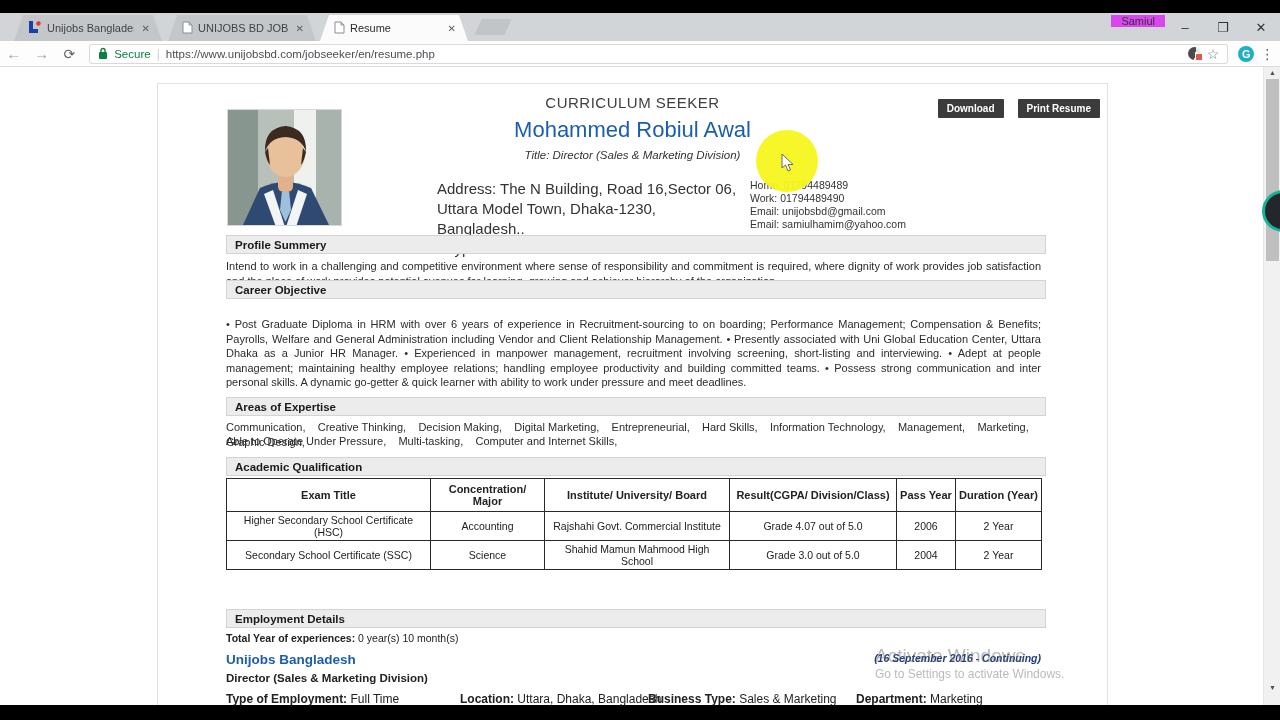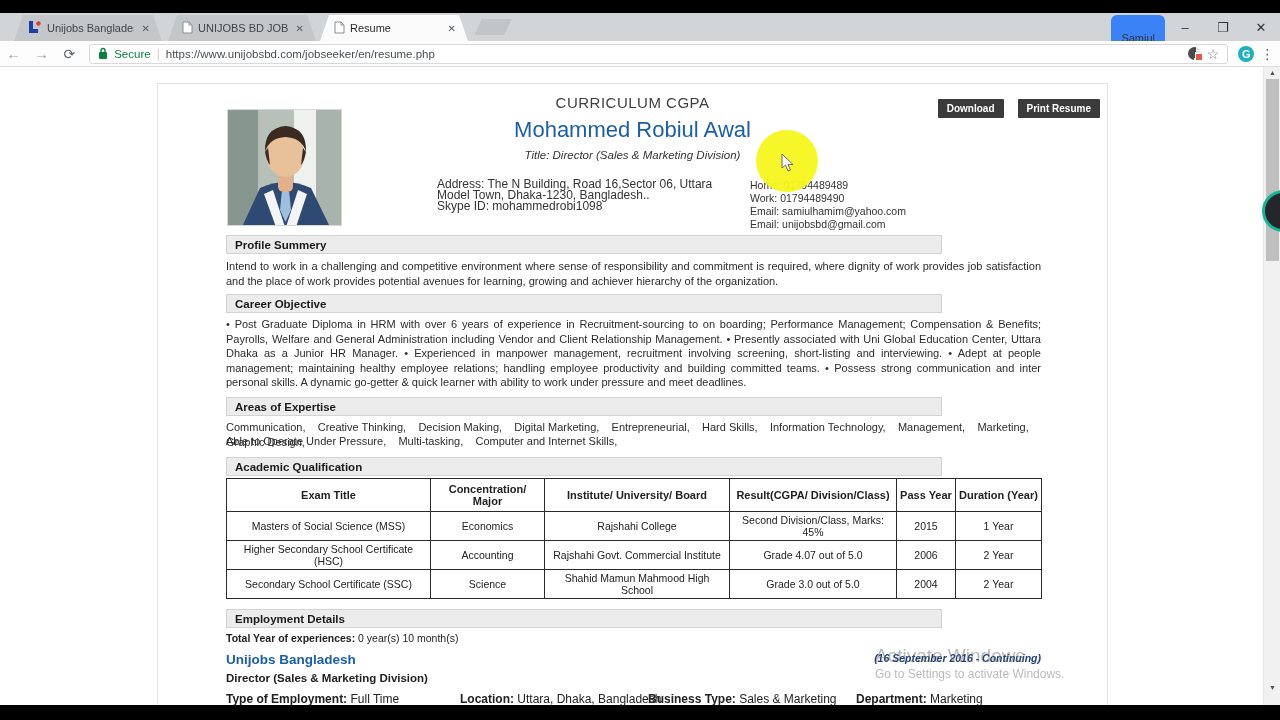--- a/index.html
+++ b/index.html
@@ -15,22 +15,22 @@
   
   .tabbar { position:absolute; left:0; top:13px; width:1280px; height:28px; background:#d2d5d8; z-index:25; }
   .tab { position:absolute; top:2px; height:26px; display:flex; align-items:center; gap:5px; padding:0 9px 0 14px;
          clip-path:polygon(9px 0, calc(100% - 9px) 0, 100% 100%, 0 100%); font-size:11px; color:#3f4347; }
   .tab.inactive { background:#c4c7ca; }
   .tab.active { background:#fbfbfb; color:#2b2b2b; }
   .tab-title { flex:1; white-space:nowrap; overflow:hidden; }
   .tab-close { font-size:10px; color:#5a5e62; padding:1px 3px; cursor:default; }
   .newtab-btn { position:absolute; left:478px; top:6px; width:30px; height:16px; background:#c2c5c8;
                 transform:skewX(-25deg); }
-  .profile-badge { position:absolute; right:115px; top:2px; background:#3b82f6; color:#333; font-size:11px;
-                   padding:17px 10px; border-radius:6px; }
+  .profile-badge { position:absolute; right:115px; top:2px; background:#d946ef; color:#333; font-size:11px;
+                   padding:0 10px; border-radius:0; }
   .win-controls { position:absolute; right:0; top:0; height:28px; display:flex; align-items:center; }
   .win-btn { width:38px; text-align:center; color:#333; font-size:13px; }
 
   
   .toolbar { position:absolute; left:0; top:41px; width:1280px; height:26px; background:#fdfdfd;
              border-bottom:1px solid #dcdcdc; display:flex; align-items:center; z-index:25; }
   .nav-icon { color:#9aa0a6; font-size:15px; width:28px; text-align:center; }
   .nav-icon.refresh { color:#5f6368; font-size:14px; }
   .omnibox { height:20px; width:1150px; margin-left:6px; background:#fff; border:1px solid #d9d9d9;
              border-radius:3px; display:flex; align-items:center; padding:0 8px; gap:6px; }
@@ -56,24 +56,24 @@
   .cv-name { position:absolute; left:0; top:33px; width:100%; text-align:center; font-size:22px;
              font-weight:normal; color:#1c5eab; }
   .cv-titleline { position:absolute; left:0; top:65px; width:100%; text-align:center; font-size:11.5px;
                   font-style:italic; color:#333; }
 
   .photo { position:absolute; left:69px; top:25px; width:115px; height:117px; border:1px solid #d8d8d8; overflow:hidden; }
 
   .action-btns { position:absolute; right:7px; top:15px; display:flex; gap:14px; }
   .dark-btn { background:#3b3b3b; color:#fff; font-size:10px; font-weight:bold; padding:4px 9px; border:none; border-radius:1px; }
 
-  .contact-left { position:absolute; left:279px; top:95px; width:300px; font-size:12px; color:#333; line-height:11px; }
+  .contact-left { position:absolute; left:279px; top:95px; width:300px; font-size:15px; color:#333; line-height:20px; }
   .contact-right { position:absolute; left:592px; top:95px; width:300px; font-size:10.5px; color:#333; line-height:13px; }
 
-  .sec-h { position:absolute; left:68px; width:716px; background:#ececec; border:1px solid #d3d3d3;
+  .sec-h { position:absolute; left:68px; width:820px; background:#ececec; border:1px solid #d3d3d3;
            font-size:11.5px; font-weight:bold; color:#1a1a1a; padding:3px 8px; height:19px; }
   .sec-body { position:absolute; left:68px; width:815px; font-size:11px; color:#2b2b2b; line-height:14.6px;
               text-align:justify; }
   .pre-wrap { white-space:pre-wrap; text-align:left; }
 
   .qual-table { position:absolute; left:68px; top:394px; width:815px; border-collapse:collapse;
                 font-size:10.5px; color:#222; table-layout:fixed; }
   .qual-table th, .qual-table td { border:1px solid #2a2a2a; text-align:center; padding:2px 3px; }
   .qual-table th { font-size:11px; height:33px; }
   .qual-table td { height:20px; }
@@ -171,21 +171,21 @@
       <span class="star-icon">☆</span>
     </div>
     <span class="grammarly-icon">G</span>
     <span class="menu-icon">⋮</span>
   </div>
 
   <div class="content">
 
     <div class="card">
 
-      <div class="cv-title">CURRICULUM CGPA</div>
+      <div class="cv-title">CURRICULUM SEEKER</div>
 
       <div class="photo">
         <svg width="115" height="117" viewBox="0 0 115 117">
           <rect width="115" height="117" fill="#c3cbc6"></rect>
           <rect x="0" y="0" width="30" height="117" fill="#87968f"></rect>
           <rect x="66" y="0" width="22" height="117" fill="#eef1ee"></rect>
           <rect x="88" y="0" width="27" height="117" fill="#a9b3ad"></rect>
           <rect x="30" y="0" width="36" height="117" fill="#b7c1ba"></rect>
           <path d="M14 117 L32 78 Q57 66 83 78 L102 117 Z" fill="#2e4a73"></path>
           <path d="M45 80 L57 117 L48 117 L36 84 Z" fill="#f2f4f6"></path>
@@ -208,28 +208,28 @@
         <button class="dark-btn">Print Resume</button>
       </div>
 
       <div class="contact-left">
         <div>Address: The N Building, Road 16,Sector 06, Uttara Model Town, Dhaka-1230, Bangladesh..</div>
         <div>Skype ID: mohammedrobi1098</div>
       </div>
       <div class="contact-right">
         <div>Home: 01794489489</div>
         <div>Work: 01794489490</div>
+        <div>Email: unijobsbd@gmail.com</div>
         <div>Email: samiulhamim@yahoo.com</div>
-        <div>Email: unijobsbd@gmail.com</div>
       </div>
 
       <div class="sec-h" style="top:151px;">Profile Summery</div>
       <div class="sec-body" style="top:175px;">Intend to work in a challenging and competitive environment where sense of responsibility and commitment is required, where dignity of work provides job satisfaction and the place of work provides potential avenues for learning, growing and achiever hierarchy of the organization.</div>
 
-      <div class="sec-h" style="top:210px;">Career Objective</div>
+      <div class="sec-h" style="top:196px;">Career Objective</div>
       <div class="sec-body" style="top:233px;">• Post Graduate Diploma in HRM with over 6 years of experience in Recruitment-sourcing to on boarding; Performance Management; Compensation &amp; Benefits; Payrolls, Welfare and General Administration including Vendor and Client Relationship Management. • Presently associated with Uni Global Education Center, Uttara Dhaka as a Junior HR Manager. • Experienced in manpower management, recruitment involving screening, short-listing and interviewing. • Adept at people management; maintaining healthy employee relations; handling employee productivity and building committed teams. • Possess strong communication and inter personal skills. A dynamic go-getter &amp; quick learner with ability to work under pressure and meet deadlines.</div>
 
       <div class="sec-h" style="top:313px;">Areas of Expertise</div>
       <div class="sec-body pre-wrap" style="top:336px;">Communication,    Creative Thinking,    Decision Making,    Digital Marketing,    Entrepreneurial,    Hard Skills,    Information Technology,    Management,    Marketing,    Graphic Design,</div>
       <div class="sec-body pre-wrap" style="top:350px;">Able to Operate Under Pressure,    Multi-tasking,    Computer and Internet Skills,</div>
 
       <div class="sec-h" style="top:373px;">Academic Qualification</div>
 
       <table class="qual-table">
         <colgroup>
@@ -245,28 +245,20 @@
             <th>Exam Title</th>
             <th>Concentration/ Major</th>
             <th>Institute/ University/ Board</th>
             <th>Result(CGPA/ Division/Class)</th>
             <th>Pass Year</th>
             <th>Duration (Year)</th>
           </tr>
         </thead>
         <tbody>
           <tr>
-            <td>Masters of Social Science (MSS)</td>
-            <td>Economics</td>
-            <td>Rajshahi College</td>
-            <td>Second Division/Class, Marks: 45%</td>
-            <td>2015</td>
-            <td>1 Year</td>
-          </tr>
-          <tr>
             <td>Higher Secondary School Certificate (HSC)</td>
             <td>Accounting</td>
             <td>Rajshahi Govt. Commercial Institute</td>
             <td>Grade 4.07 out of 5.0</td>
             <td>2006</td>
             <td>2 Year</td>
           </tr>
           <tr>
             <td>Secondary School Certificate (SSC)</td>
             <td>Science</td>

